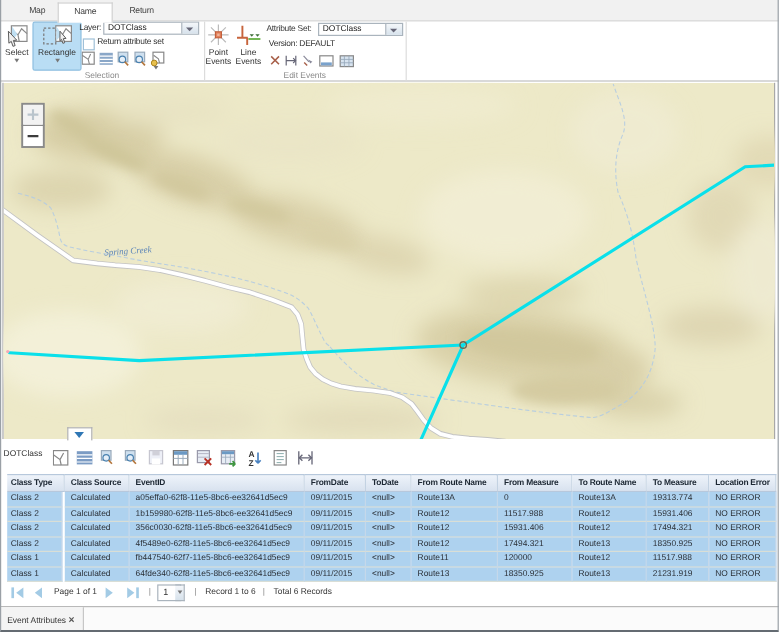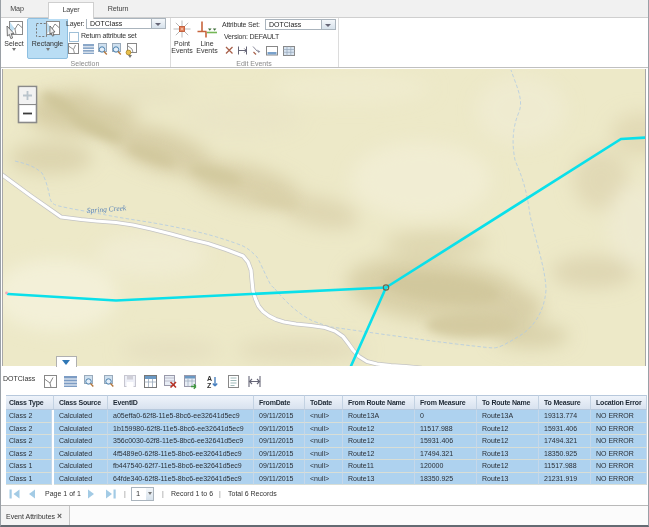--- a/index.html
+++ b/index.html
@@ -37,22 +37,22 @@
   
   #bottombar{position:absolute;left:0;top:139px;width:649px;height:22px;background:#fbfbfb;border-top:1px solid #b9b9b9;box-sizing:border-box;}
   #bottombar .btab{position:absolute;left:0;top:0;width:70px;height:21px;background:#f4f4f4;border-right:1px solid #c6c6c6;font-size:7px;color:#333;line-height:20px;padding-left:6px;box-sizing:border-box;}
   #winborder{left:0;top:0;width:649px;height:527px;border-left:1px solid #9aa0a6;border-right:1px solid #9aa0a6;border-bottom:2px solid #646b72;box-sizing:border-box;pointer-events:none;z-index:50;}
 </style>
 </head>
 <body>
 <div id="app">
 
   <div id="tabbar" class="abs"></div>
-  <div class="tab" style="left:0;width:34px;">Map</div>
-  <div class="tab active" style="left:48px;width:44px;">Layer</div>
+  <div class="tab" style="left:14px;width:34px;">Map</div>
+  <div class="tab active" style="left:48px;width:44px;">Name</div>
   <div class="tab" style="left:100px;width:36px;">Return</div>
 
   <div id="ribbon" class="abs">
 
     <div class="bigbtn" style="left:2px;top:1px;width:24px;height:40px;">
       <svg width="20" height="20" viewBox="0 0 20 20" style="margin-top:1px;">
         <rect x="5.5" y="1.5" width="13" height="13" fill="#fff" stroke="#8a8a8a"></rect>
         <path d="M5.5 5 L11 9 L12 14.5" fill="none" stroke="#8a8a8a"></path>
         <path d="M11 9 L14 4 L18.5 8" fill="none" stroke="#8a8a8a"></path>
         <path d="M6 2 L10.5 8.5 L6 14 Z" fill="#bfdff2" stroke="none"></path>

